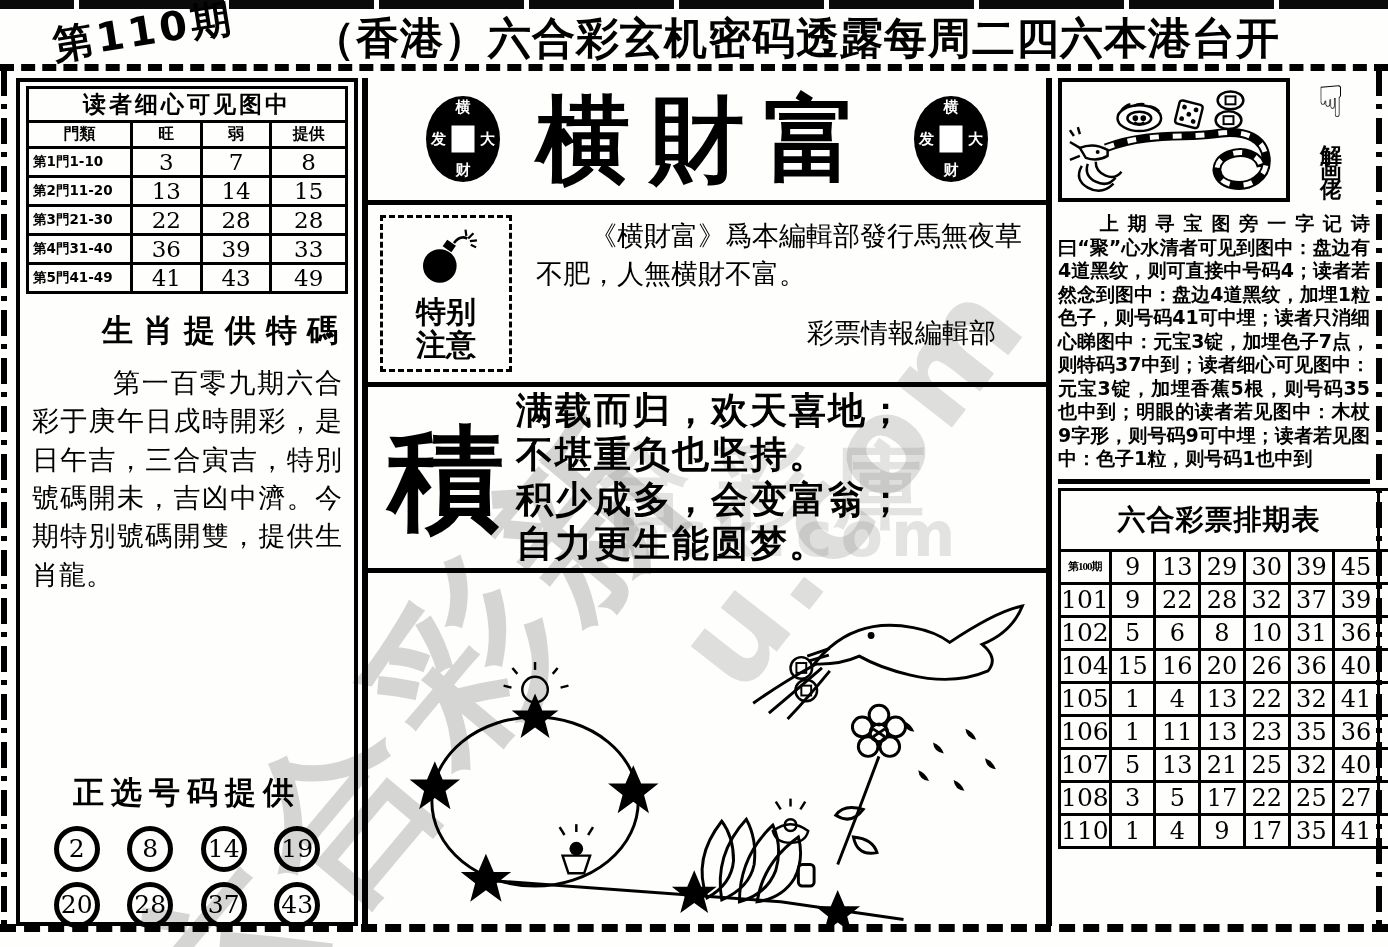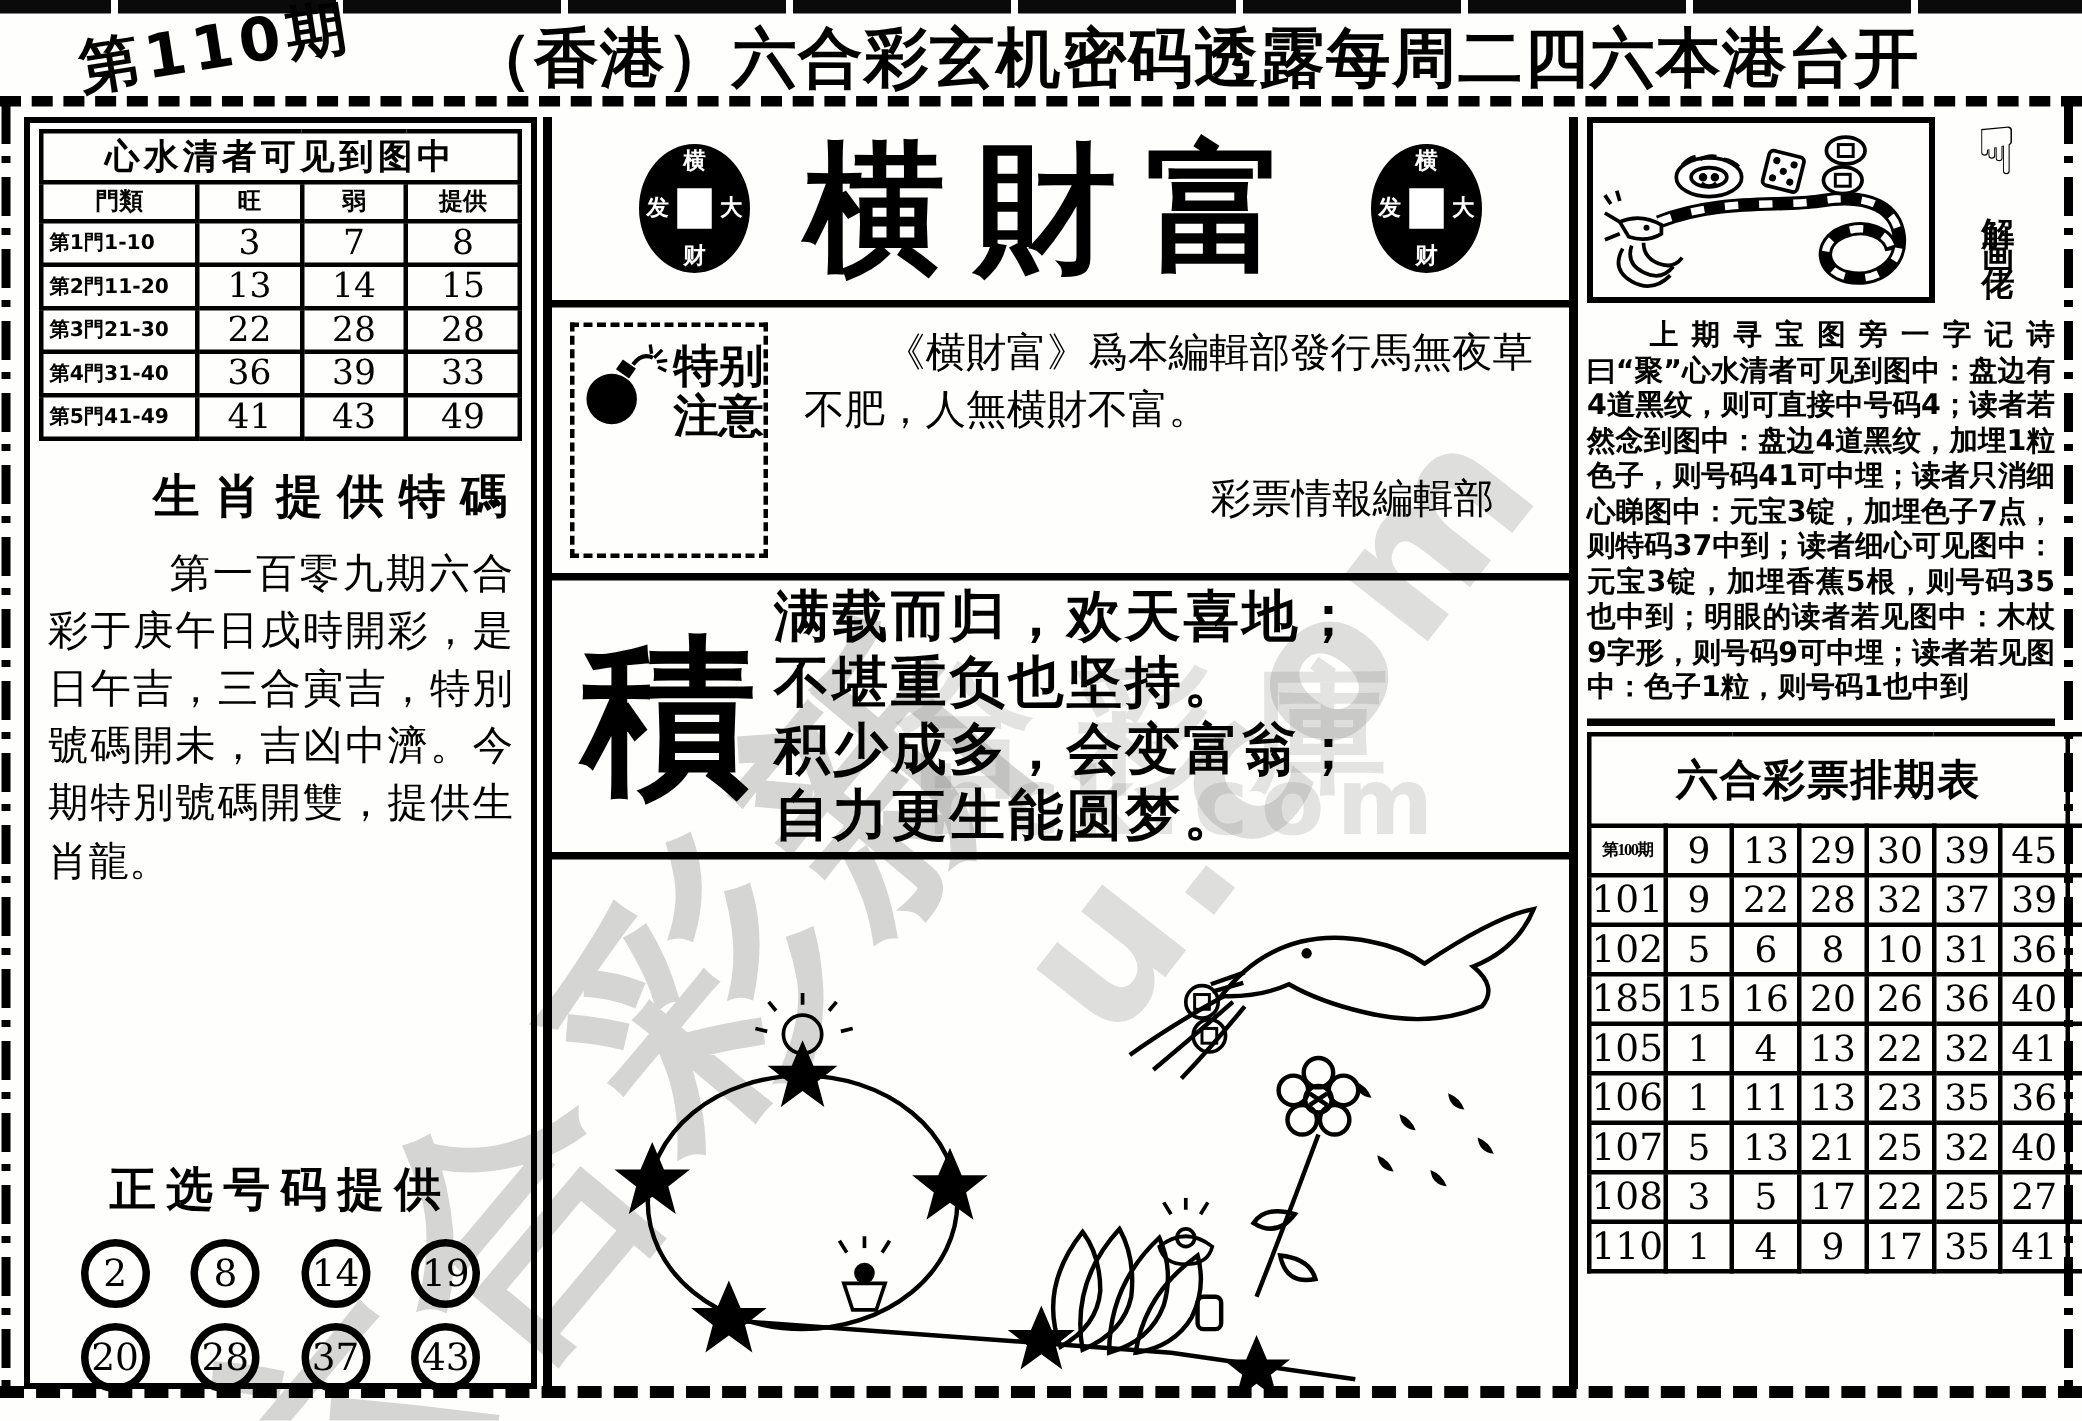--- a/index.html
+++ b/index.html
@@ -87,21 +87,21 @@
   .c-left   { left:5px;  top:50%; transform:translateY(-50%); }
   .c-right  { right:5px; top:50%; transform:translateY(-50%); }
   .masthead-title {
     font-size:94px; font-weight:900; letter-spacing:20px; line-height:1;
     font-family:"DejaVu Serif","Liberation Serif",serif;
   }
 
   .notice { height:182px; border-top:5px solid #000; display:flex; padding:10px 12px; }
   .notice-box {
     width:132px; flex:none; border:3px dashed #000;
-    display:flex; flex-direction:row; align-items:flex-start; justify-content:space-between;
+    display:flex; flex-direction:column; align-items:center; justify-content:space-between;
     padding:10px 0 8px;
   }
   .notice-label { font-size:30px; font-weight:900; line-height:1.1; text-align:center; }
   .notice-right { flex:1; padding:2px 4px 0 24px; font-size:27px; line-height:1.42; }
   .notice-right p { text-indent:2em; }
   .signoff { text-align:right; padding-right:34px; margin-top:20px; }
 
   .verse { height:186px; border-top:5px solid #000; display:flex; align-items:center; padding:4px 8px; }
   .verse-big {
     font-size:116px; font-weight:900; line-height:1; margin:0 12px 0 12px; flex:none;
@@ -152,21 +152,21 @@
 <span class="wm wm4">hck.com</span>
 
 <div class="issue">第110期</div>
 <div class="main-title">（香港）六合彩玄机密码透露每周二四六本港台开</div>
 
 <div class="left-col">
 
   <table class="hw">
     <tbody>
         <tr>
-          <td class="hw-title" colspan="4">心水清者可见到图中</td>
+          <td class="hw-title" colspan="4">读者细心可见图中</td>
         </tr>
     <tr>
       <td class="hw-head">門類</td>
       <td class="hw-head">旺</td>
       <td class="hw-head">弱</td>
       <td class="hw-head">提供</td>
     </tr>
     <tr>
       <td class="hw-label">第1門1-10</td>
       <td class="hw-num">3</td>
@@ -450,21 +450,21 @@
       <td class="sp-lbl">102</td>
       <td class="sp-num">5</td>
       <td class="sp-num">6</td>
       <td class="sp-num">8</td>
       <td class="sp-num">10</td>
       <td class="sp-num">31</td>
       <td class="sp-num">36</td>
       <td class="sp-spc">17</td>
     </tr>
     <tr>
-      <td class="sp-lbl">185</td>
+      <td class="sp-lbl">104</td>
       <td class="sp-num">15</td>
       <td class="sp-num">16</td>
       <td class="sp-num">20</td>
       <td class="sp-num">26</td>
       <td class="sp-num">36</td>
       <td class="sp-num">40</td>
       <td class="sp-spc">46</td>
     </tr>
     <tr>
       <td class="sp-lbl">105</td>

